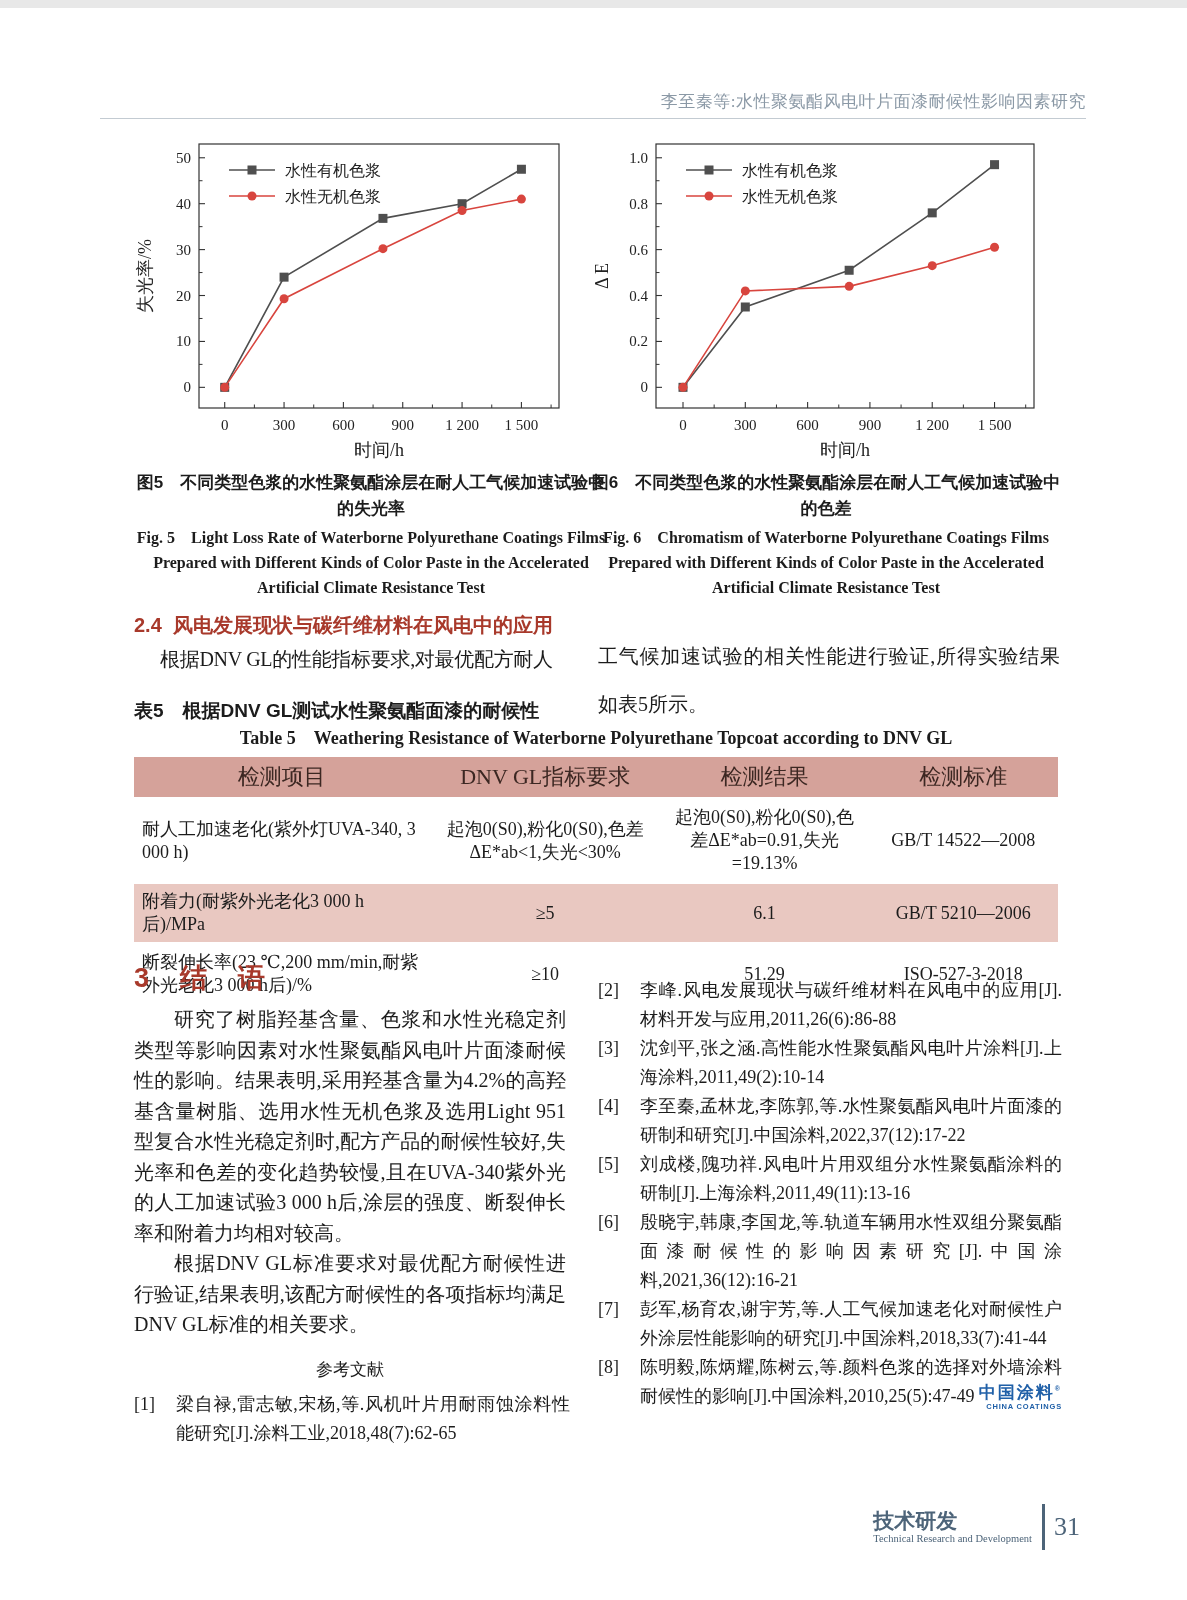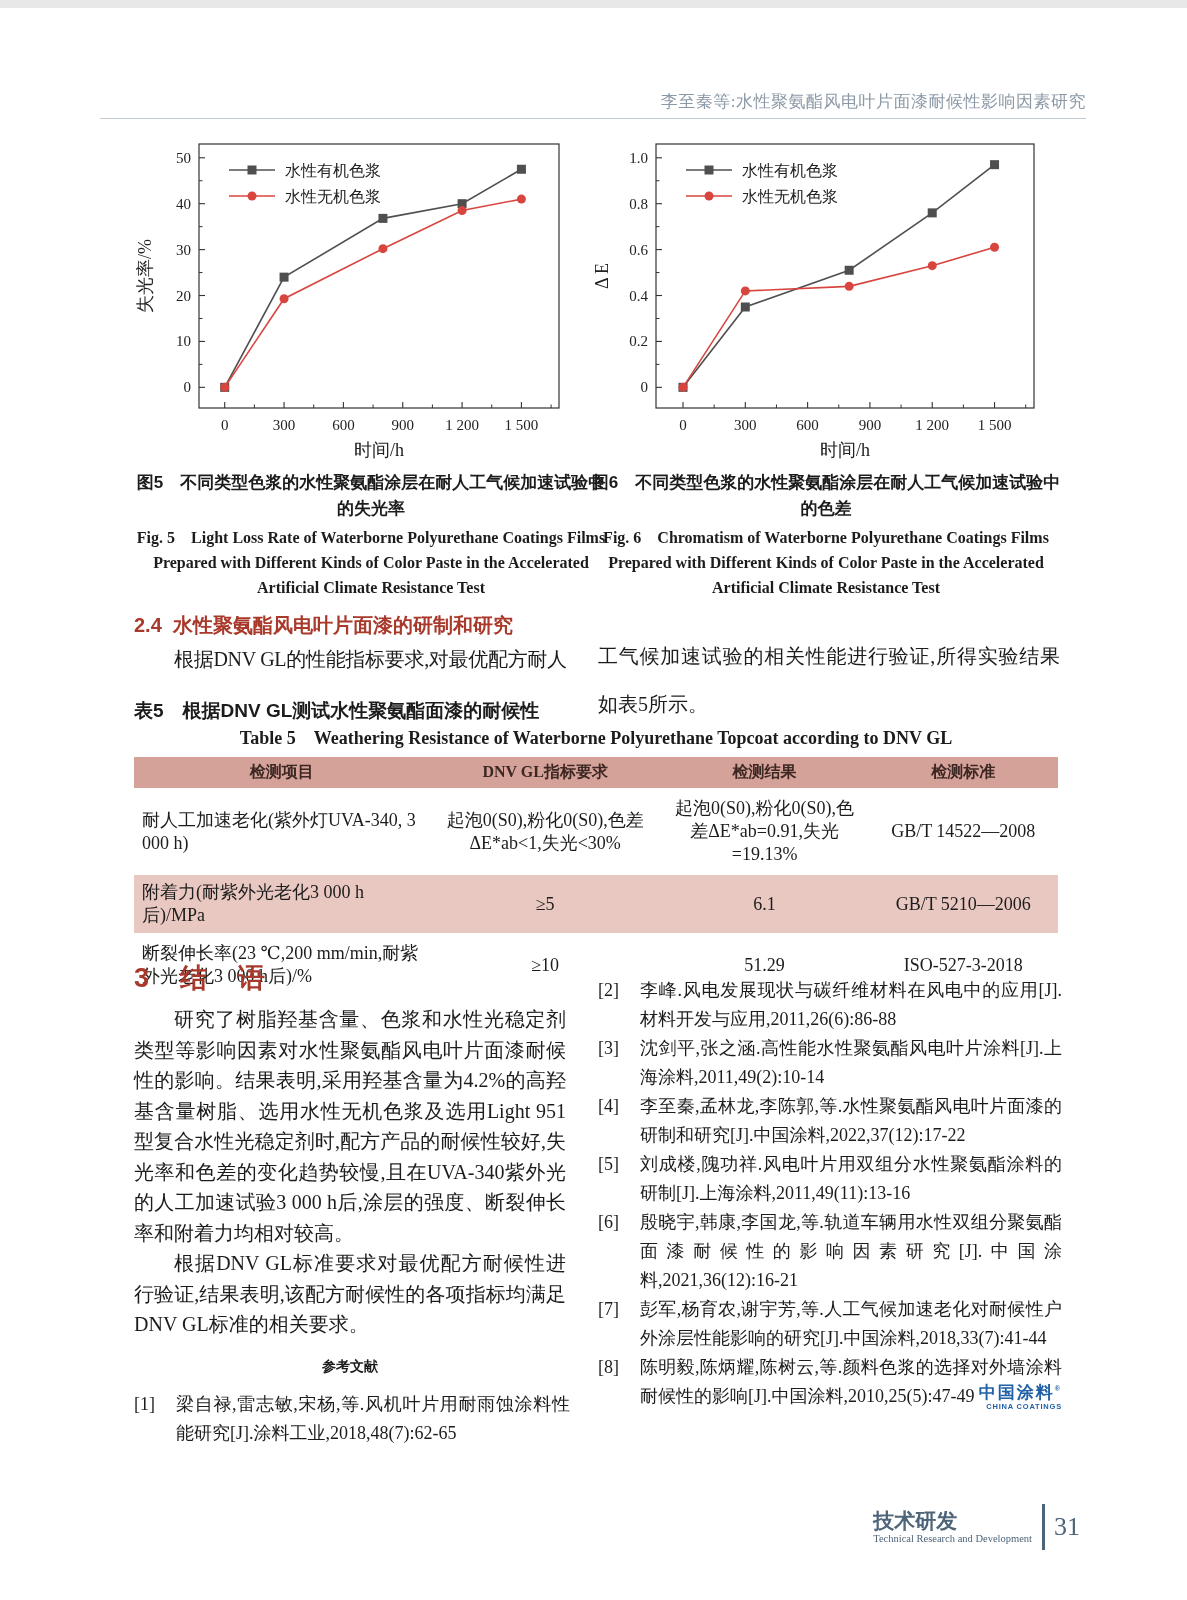--- a/index.html
+++ b/index.html
@@ -10,28 +10,28 @@
   .head-rule{top:110px;left:100px;width:986px;height:1px;background:#c3cbd2;}
   .caption{ text-align:center;}
   .caption .zh{font-weight:bold;font-size:17px;line-height:26px;font-family:"Liberation Sans","DejaVu Sans",sans-serif;}
   .caption .en{font-weight:bold;font-size:16px;line-height:25px;margin-top:3px;}
   .sec-head{font-weight:bold;color:#a8392b;font-family:"Liberation Sans","DejaVu Sans",sans-serif;}
   .body-text{font-size:20px;line-height:31px;text-align:justify;}
   .indent{text-indent:2em;}
   .tbl-title-zh{font-weight:bold;font-size:19px;text-align:left;font-family:"Liberation Sans","DejaVu Sans",sans-serif;}
   .tbl-title-en{font-weight:bold;font-size:18px;text-align:center;margin-top:4px;}
   table.t5{border-collapse:collapse;table-layout:fixed;width:924px;font-size:18px;}
-  table.t5 th{background:#d5a29a;color:#3c2722;font-weight:bold;font-size:16px;padding:5px 8px;}
+  table.t5 th{background:#d5a29a;color:#3c2722;font-weight:normal;font-size:22px;padding:5px 8px;}
   table.t5 td{padding:6px 8px;line-height:23px;vertical-align:middle;}
   table.t5 tr{border-top:3px solid #ffffff;}
   table.t5 td.c{text-align:center;}
   table.t5 tr.shaded td{background:#e9c8c1;}
   .h3head{font-size:27px;letter-spacing:2px;}
   .para{width:432px;}
-  .refs-head{font-weight:bold;font-size:14px;text-align:center;font-family:"Liberation Sans","DejaVu Sans",sans-serif;}
+  .refs-head{font-weight:normal;font-size:17px;text-align:center;font-family:"Liberation Sans","DejaVu Sans",sans-serif;}
   .ref-item{display:flex;font-size:18px;line-height:29px;}
   .ref-item .num{flex:0 0 42px;}
   .ref-item .txt{flex:1;text-align:justify;}
   .logo{text-align:right;color:#2060a8;font-family:"Liberation Sans","DejaVu Sans",sans-serif;}
   .logo .zh{font-size:17px;font-weight:bold;letter-spacing:2px;line-height:18px;}
   .logo .reg{font-size:7px;vertical-align:super;}
   .logo .en{font-size:7.5px;font-weight:bold;letter-spacing:.8px;line-height:10px;}
   .footer{display:flex;align-items:center;justify-content:flex-end;color:#4d6479;}
   .footer .labels{}
   .footer .f-zh{font-size:21px;font-weight:bold;line-height:23px;font-family:"Liberation Sans","DejaVu Sans",sans-serif;}
@@ -168,23 +168,23 @@
   <div class="abs caption" style="left:136px;top:462px;width:470px">
     <div class="zh">图5　不同类型色浆的水性聚氨酯涂层在耐人工气候加速试验中的失光率</div>
     <div class="en">Fig. 5　Light Loss Rate of Waterborne Polyurethane Coatings Films Prepared with Different Kinds of Color Paste in the Accelerated Artificial Climate Resistance Test</div>
   </div>
   <div class="abs caption" style="left:588px;top:462px;width:476px">
     <div class="zh">图6　不同类型色浆的水性聚氨酯涂层在耐人工气候加速试验中的色差</div>
     <div class="en">Fig. 6　Chromatism of Waterborne Polyurethane Coatings Films Prepared with Different Kinds of Color Paste in the Accelerated Artificial Climate Resistance Test</div>
   </div>
 
   <div class="abs sec-head" style="left:134px;top:604px;font-size:20px">
-    <span>2.4</span>&nbsp;&nbsp;<span>水性聚氨酯风电叶片面漆的研制和研究</span>
-  </div>
-  <div class="abs body-text indent" style="left:134px;top:636px;width:445px;letter-spacing:-0.3px">根据DNV GL的性能指标要求,对最优配方耐人</div>
+    <span>2.4</span>&nbsp;&nbsp;<span>风电发展现状与碳纤维材料在风电中的应用</span>
+  </div>
+  <div class="abs body-text indent" style="left:120px;top:636px;width:445px;letter-spacing:-0.3px">根据DNV GL的性能指标要求,对最优配方耐人</div>
   <div class="abs body-text" style="left:598px;top:624px;width:462px;line-height:48px">工气候加速试验的相关性能进行验证,所得实验结果如表5所示。</div>
 
   <div class="abs tbl-title-zh" style="left:134px;top:690px;width:924px">表5　根据DNV GL测试水性聚氨酯面漆的耐候性</div>
   <div class="abs tbl-title-en" style="left:134px;top:714px;width:924px">Table 5　Weathering Resistance of Waterborne Polyurethane Topcoat according to DNV GL</div>
   <table class="t5 abs" style="left:134px;top:746px">
     <colgroup>
         <col style="width:32%">
         <col style="width:25%">
         <col style="width:22.5%">
         <col style="width:20.5%">

